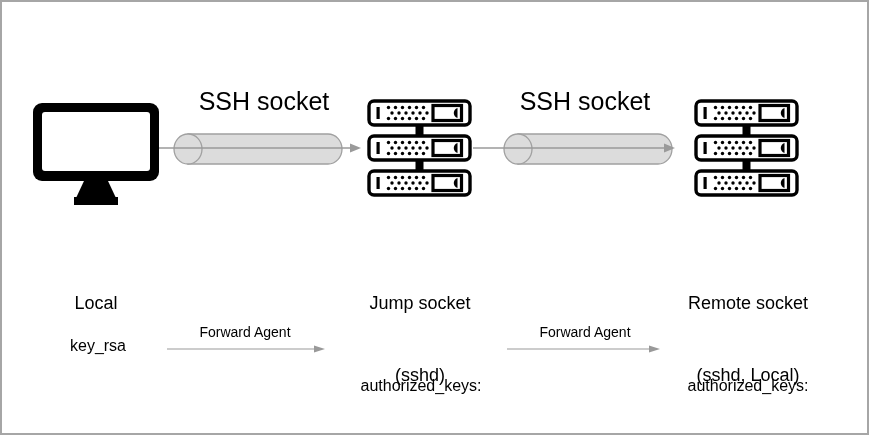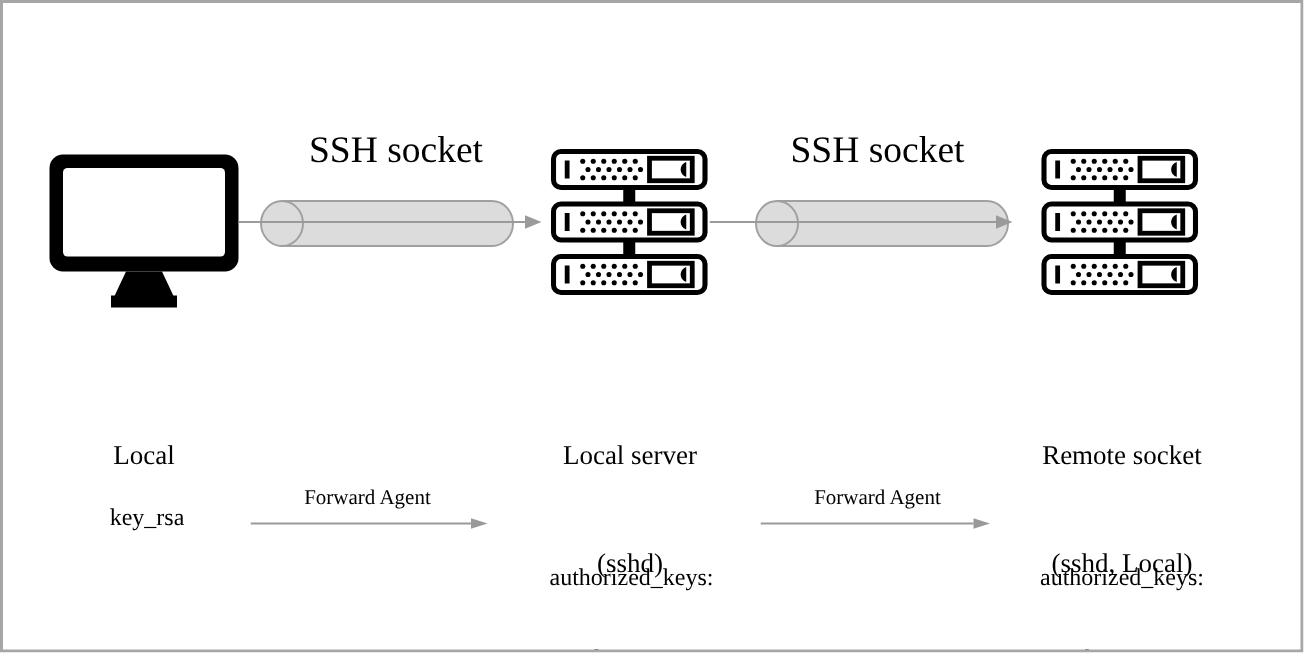--- a/index.html
+++ b/index.html
@@ -2,21 +2,21 @@
 <html><head>
 <meta charset="utf-8">
 <style>
   html,body{margin:0;padding:0;background:#fff;}
   .canvas{
     position:relative;
     width:869px;height:435px;
     box-sizing:border-box;
     border:2px solid #a6a6a6;
     background:#ffffff;
-    font-family:Liberation Serif, serif;
+    font-family:Liberation Sans, sans-serif;
     color:#000;
     overflow:hidden;
     padding-left:38px;
   }
   .abs{position:absolute;}
   .lbl{text-align:center;white-space:pre;}
   .ssh-label{font-size:25px;line-height:26px;}
   .node-label{font-size:18px;line-height:24px;}
   .key-text{font-size:16px;line-height:18px;}
   .fa-label{font-size:14px;line-height:17px;}
@@ -96,21 +96,21 @@
   </svg>
 
   <svg class="abs" style="left:692px;top:97px" width="105" height="98" viewBox="0 0 105 98">
     <use href="#server-stack"></use>
   </svg>
 
   <div class="abs lbl node-label" style="left:14px;top:241px;width:160px">
     <div>Local</div>
   </div>
   <div class="abs lbl node-label" style="left:318px;top:241px;width:200px">
-    <div>Local server</div>
+    <div>Jump socket</div>
     <div>(sshd)</div>
   </div>
   <div class="abs lbl node-label" style="left:646px;top:241px;width:200px">
     <div>Remote socket</div>
     <div>(sshd, Local)</div>
   </div>
 
   <div class="abs lbl key-text" style="left:46px;top:335px;width:100px">key_rsa</div>
 
   <div class="abs lbl fa-label" style="left:168px;top:322px;width:150px">Forward Agent</div>

